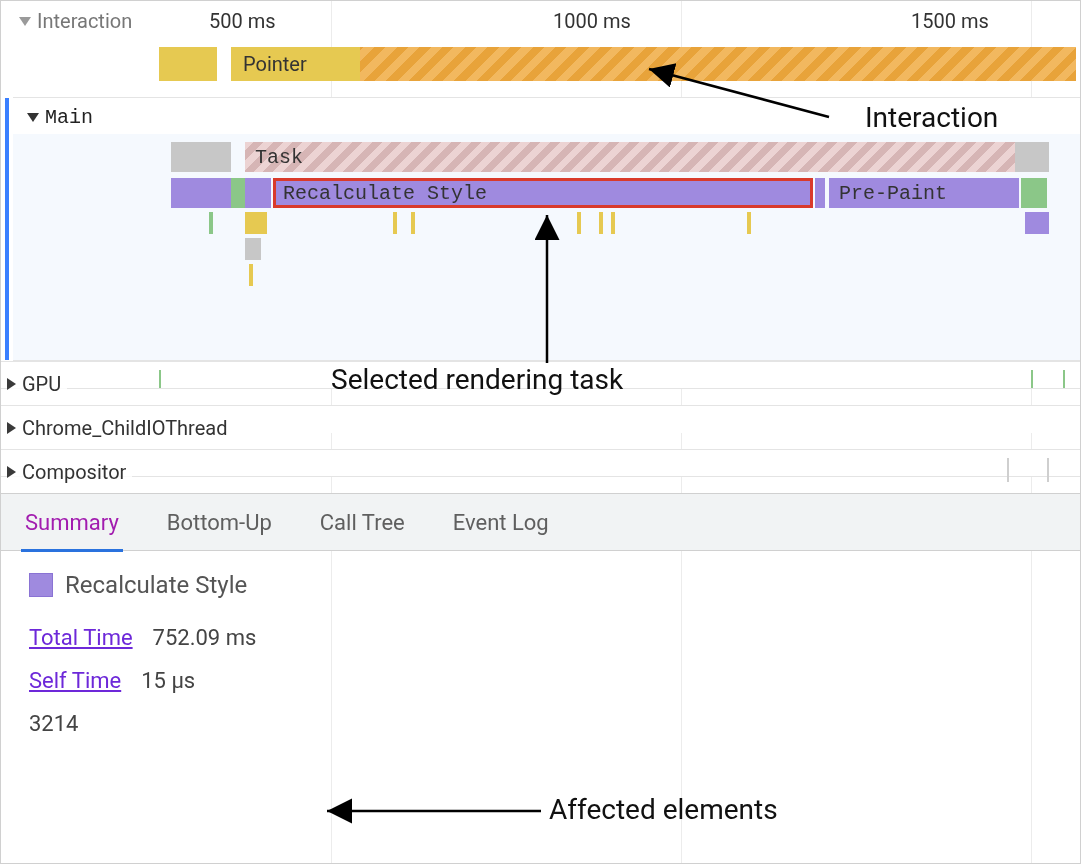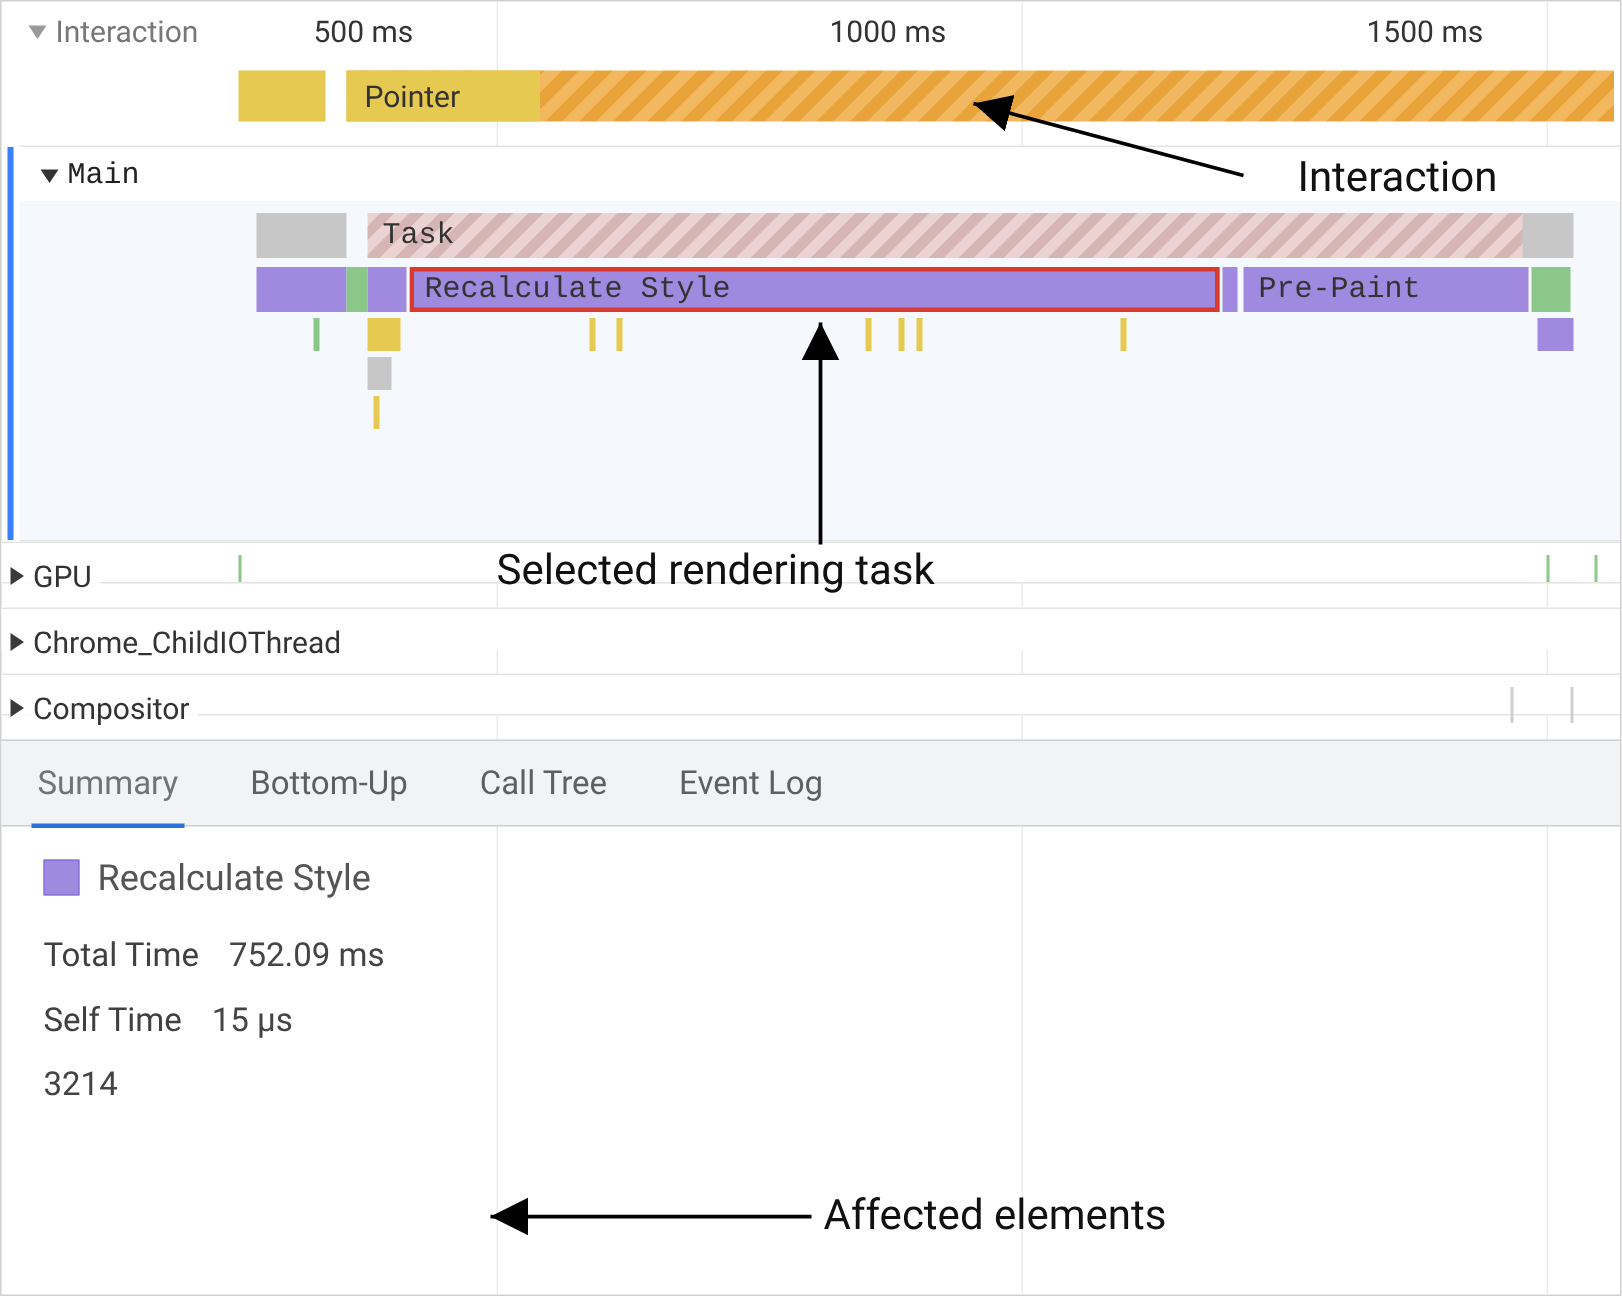--- a/index.html
+++ b/index.html
@@ -194,21 +194,21 @@
     border-bottom: 1px solid #d0d0d0;
     display: flex;
     align-items: center;
     gap: 48px;
     padding-left: 24px;
     font-size: 22px;
     color: #5f5f5f;
   }
   .tabs .tab { cursor: default; position: relative; padding: 16px 0; }
   .tabs .tab.active {
-    color: #737373;
+    color: #a21caf;
   }
   .tabs .tab.active::after {
     content: "";
     position: absolute;
     left: -4px; right: -4px;
     bottom: -1px;
     height: 3px;
     background: #2a72de;
   }
   .summary-panel {
@@ -224,21 +224,21 @@
     margin-bottom: 26px;
     font-size: 24px;
     color: #555;
   }
   .summary-panel .swatch {
     width: 24px; height: 24px;
     background: #9f8adf;
     border: 1px solid #8a73d4;
   }
   .kv-row { display: flex; gap: 20px; margin-bottom: 18px; }
-  .kv-row .k { color: #404040; }
+  .kv-row .k { color: #6d28d9; text-decoration: underline; }
   .kv-row .v { color: #444; }
   .annot {
     position: absolute;
     font-size: 28px;
     color: #111;
     z-index: 20;
   }
   .arrow-svg {
     position: absolute;
     z-index: 19;

